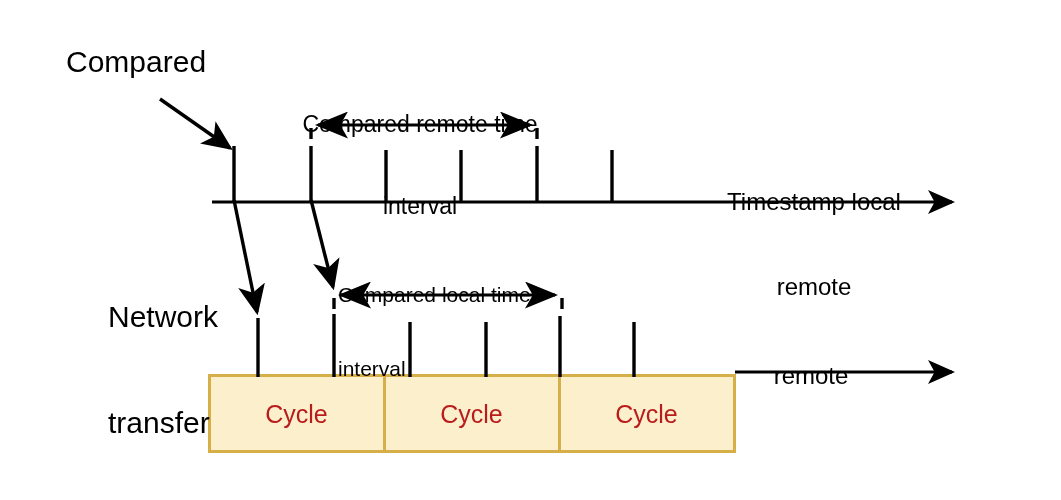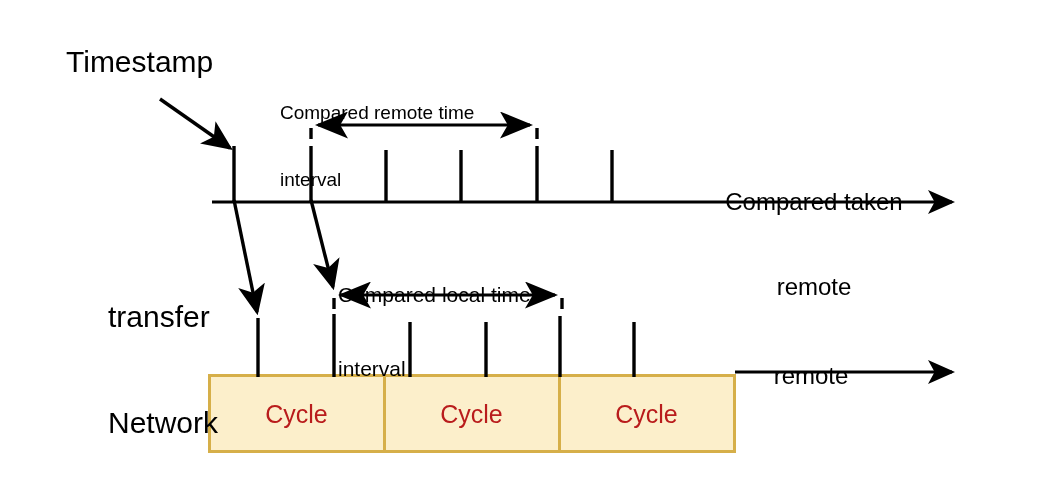--- a/index.html
+++ b/index.html
@@ -26,21 +26,21 @@
   }
   .dlabel {
     position: absolute;
     color: #000000;
     line-height: 1.18;
     white-space: pre;
     user-select: none;
   }
   .lbl-timestamp      { left: 66px;  top: 44px;  font-size: 30px; }
   .lbl-network        { left: 108px; top: 228px; font-size: 30px; text-align: left; }
-  .lbl-cmp-remote     { left: 280px; top: 57px;  font-size: 19px; width: 268px; }
+  .lbl-cmp-remote     { left: 286px; top: 57px;  font-size: 23px; width: 268px; text-align: center; }
   .lbl-cmp-local      { left: 338px; top: 233px; font-size: 21px; width: 248px; text-align: left; }
   .lbl-ts-taken       { left: 690px; top: 131px; font-size: 24px; width: 248px; text-align: center; }
   .lbl-ts-received    { left: 676px; top: 305px; font-size: 24px; width: 270px; text-align: center; }
   .cycle-label {
     position: absolute;
     font-size: 25px;
     color: #b91c1c;
     text-align: center;
     white-space: pre;
     user-select: none;
@@ -101,39 +101,39 @@
       <line x1="341" y1="295" x2="555" y2="295" stroke="#000000" stroke-width="3" marker-start="url(#arrowStart)" marker-end="url(#arrowEnd)"></line>
     </g>
 
     <g>
       <line x1="160" y1="99" x2="230" y2="148" stroke="#000000" stroke-width="3.4" marker-end="url(#arrowBig)"></line>
       <line x1="234" y1="200" x2="257" y2="312" stroke="#000000" stroke-width="3.4" marker-end="url(#arrowBig)"></line>
       <line x1="311" y1="200" x2="333" y2="287" stroke="#000000" stroke-width="3.4" marker-end="url(#arrowBig)"></line>
     </g>
   </svg>
 
-  <div class="dlabel lbl-timestamp">Timestamp</div>
+  <div class="dlabel lbl-timestamp">Compared</div>
 
   <div class="dlabel lbl-network">
+    <div>Network</div>
     <div>transfer</div>
-    <div>Network</div>
   </div>
 
   <div class="dlabel lbl-cmp-remote">
     <div>Compared remote time</div>
     <div>interval</div>
   </div>
 
   <div class="dlabel lbl-cmp-local">
     <div>Compared local time</div>
     <div>interval</div>
   </div>
 
   <div class="dlabel lbl-ts-taken">
-    <div>Compared taken</div>
+    <div>Timestamp local</div>
     <div>remote</div>
   </div>
 
   <div class="dlabel lbl-ts-received">
     <div>remote</div>
   </div>
 
   <div class="cycle-label" style="left:209px; top:400px; width:175px;">Cycle</div>
   <div class="cycle-label" style="left:384px; top:400px; width:175px;">Cycle</div>
   <div class="cycle-label" style="left:559px; top:400px; width:175px;">Cycle</div>

